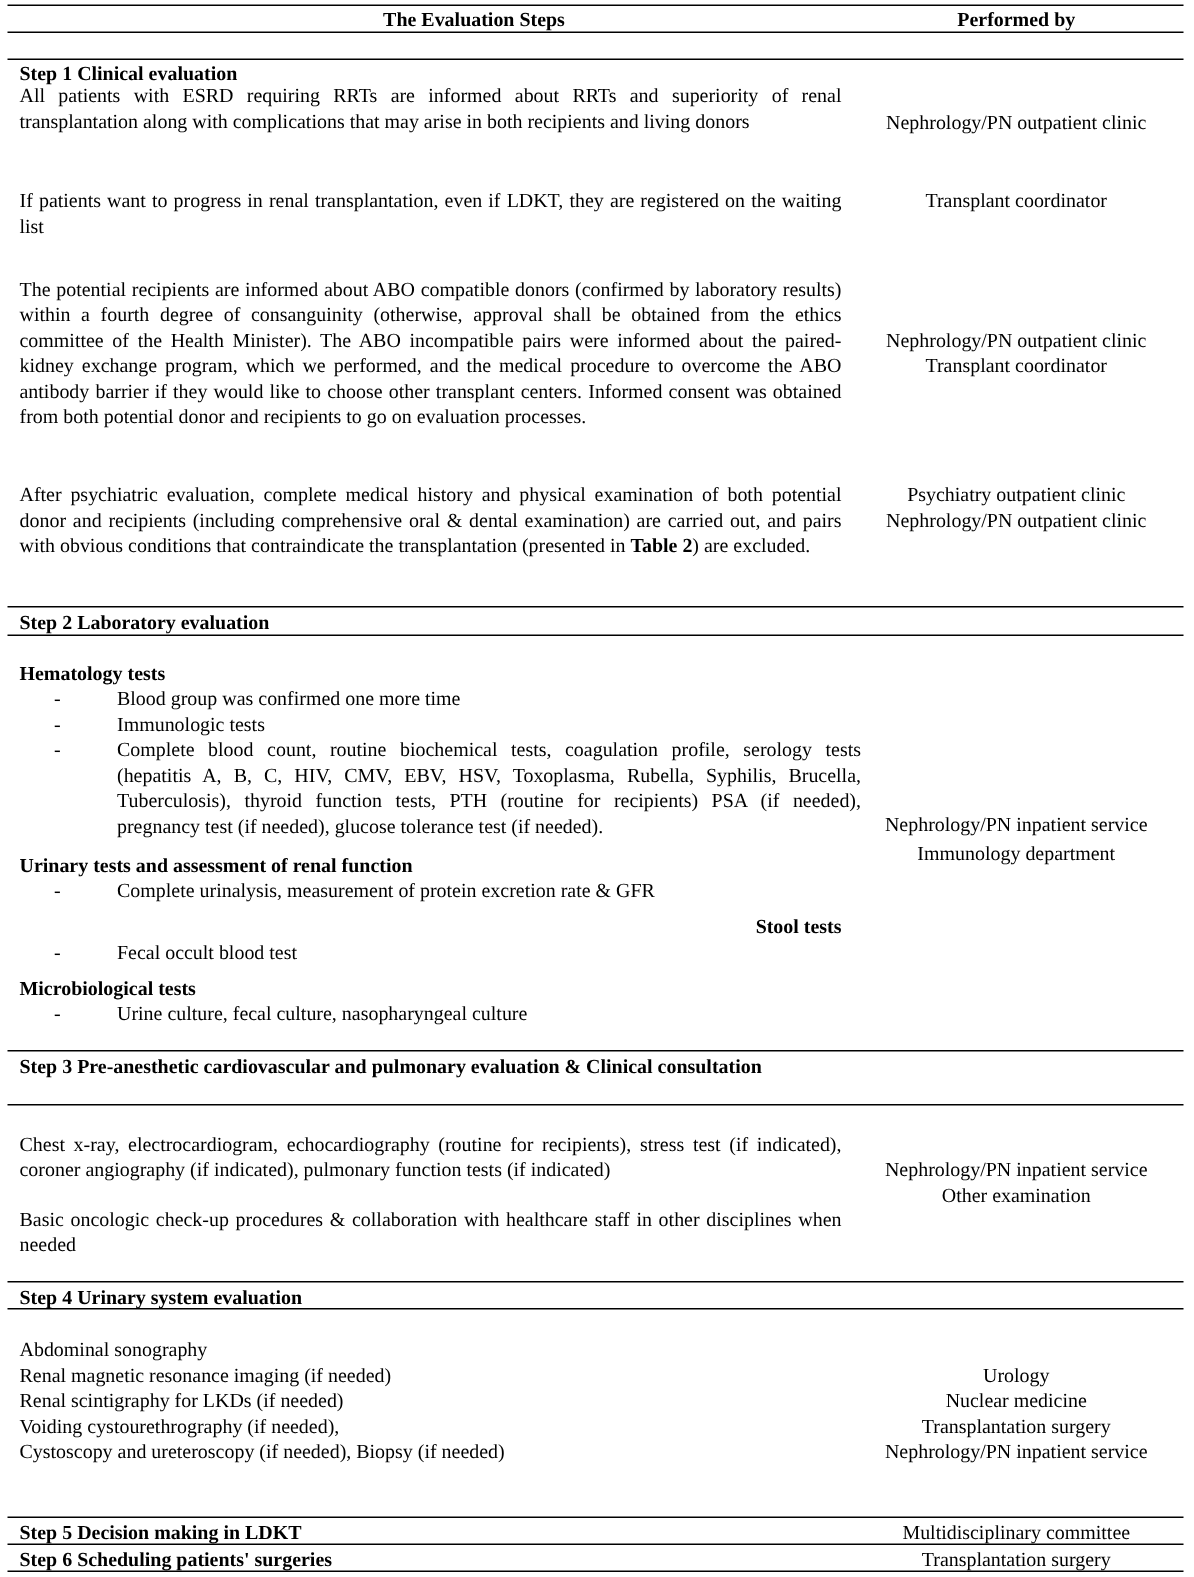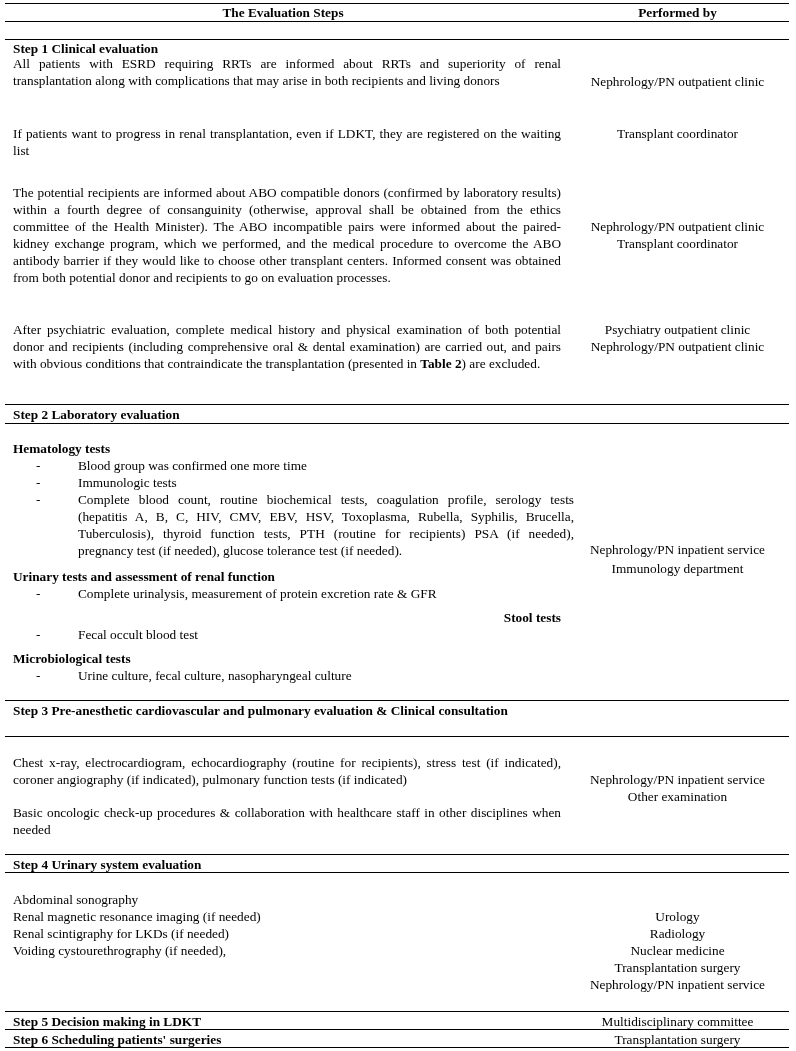--- a/index.html
+++ b/index.html
@@ -1,19 +1,19 @@
 <!DOCTYPE html>
 <html><head>
 <meta charset="utf-8">
 <style>
   html, body { margin: 0; padding: 0; background: #ffffff; }
   body { width: 796px; height: 1051px; position: relative; overflow: hidden;
          font-family: "Liberation Serif", serif; font-size: 13.3px; color: #000; line-height: 17px; }
   .hr { position: absolute; left: 5px; width: 784px; height: 0; border-top: 1.3px solid #000; }
-  .abs { position: absolute; }
+  .abs { position: absolute; padding-left: 33px; }
   .just { text-align: justify; text-align-last: left; }
   .b { font-weight: bold; }
   .right { position: absolute; left: 566px; width: 223px; text-align: center; }
   .left { position: absolute; left: 13px; width: 548px; }
   .bul { position: absolute; left: 36px; }
   .bultext { position: absolute; left: 78px; width: 496px; }
   .line { display: block; white-space: nowrap; }
 </style>
 </head>
 <body>
@@ -96,24 +96,24 @@
   <div class="hr" style="top:854px;"></div>
 
   <div class="left b" style="top:856px;">Step 4 Urinary system evaluation</div>
   <div class="hr" style="top:872px;"></div>
 
   <div class="left" style="top:891px;">
     <span class="line">Abdominal sonography</span>
     <span class="line">Renal magnetic resonance imaging (if needed)</span>
     <span class="line">Renal scintigraphy for LKDs (if needed)</span>
     <span class="line">Voiding cystourethrography (if needed),</span>
+    <span class="line">Cystoscopy and ureteroscopy (if needed), Biopsy (if needed)</span>
   </div>
   <div class="right" style="top:908px;font-family:Liberation Serif, serif;">
     <span class="line">Urology</span>
-    <span class="line">Radiology</span>
     <span class="line">Nuclear medicine</span>
     <span class="line">Transplantation surgery</span>
     <span class="line">Nephrology/PN inpatient service</span>
   </div>
 
   <div class="hr" style="top:1011px;"></div>
 
   <div class="left b" style="top:1013px;">Step 5 Decision making in LDKT</div>
   <div class="right" style="top:1013px;">Multidisciplinary committee</div>
   <div class="hr" style="top:1029px;"></div>

